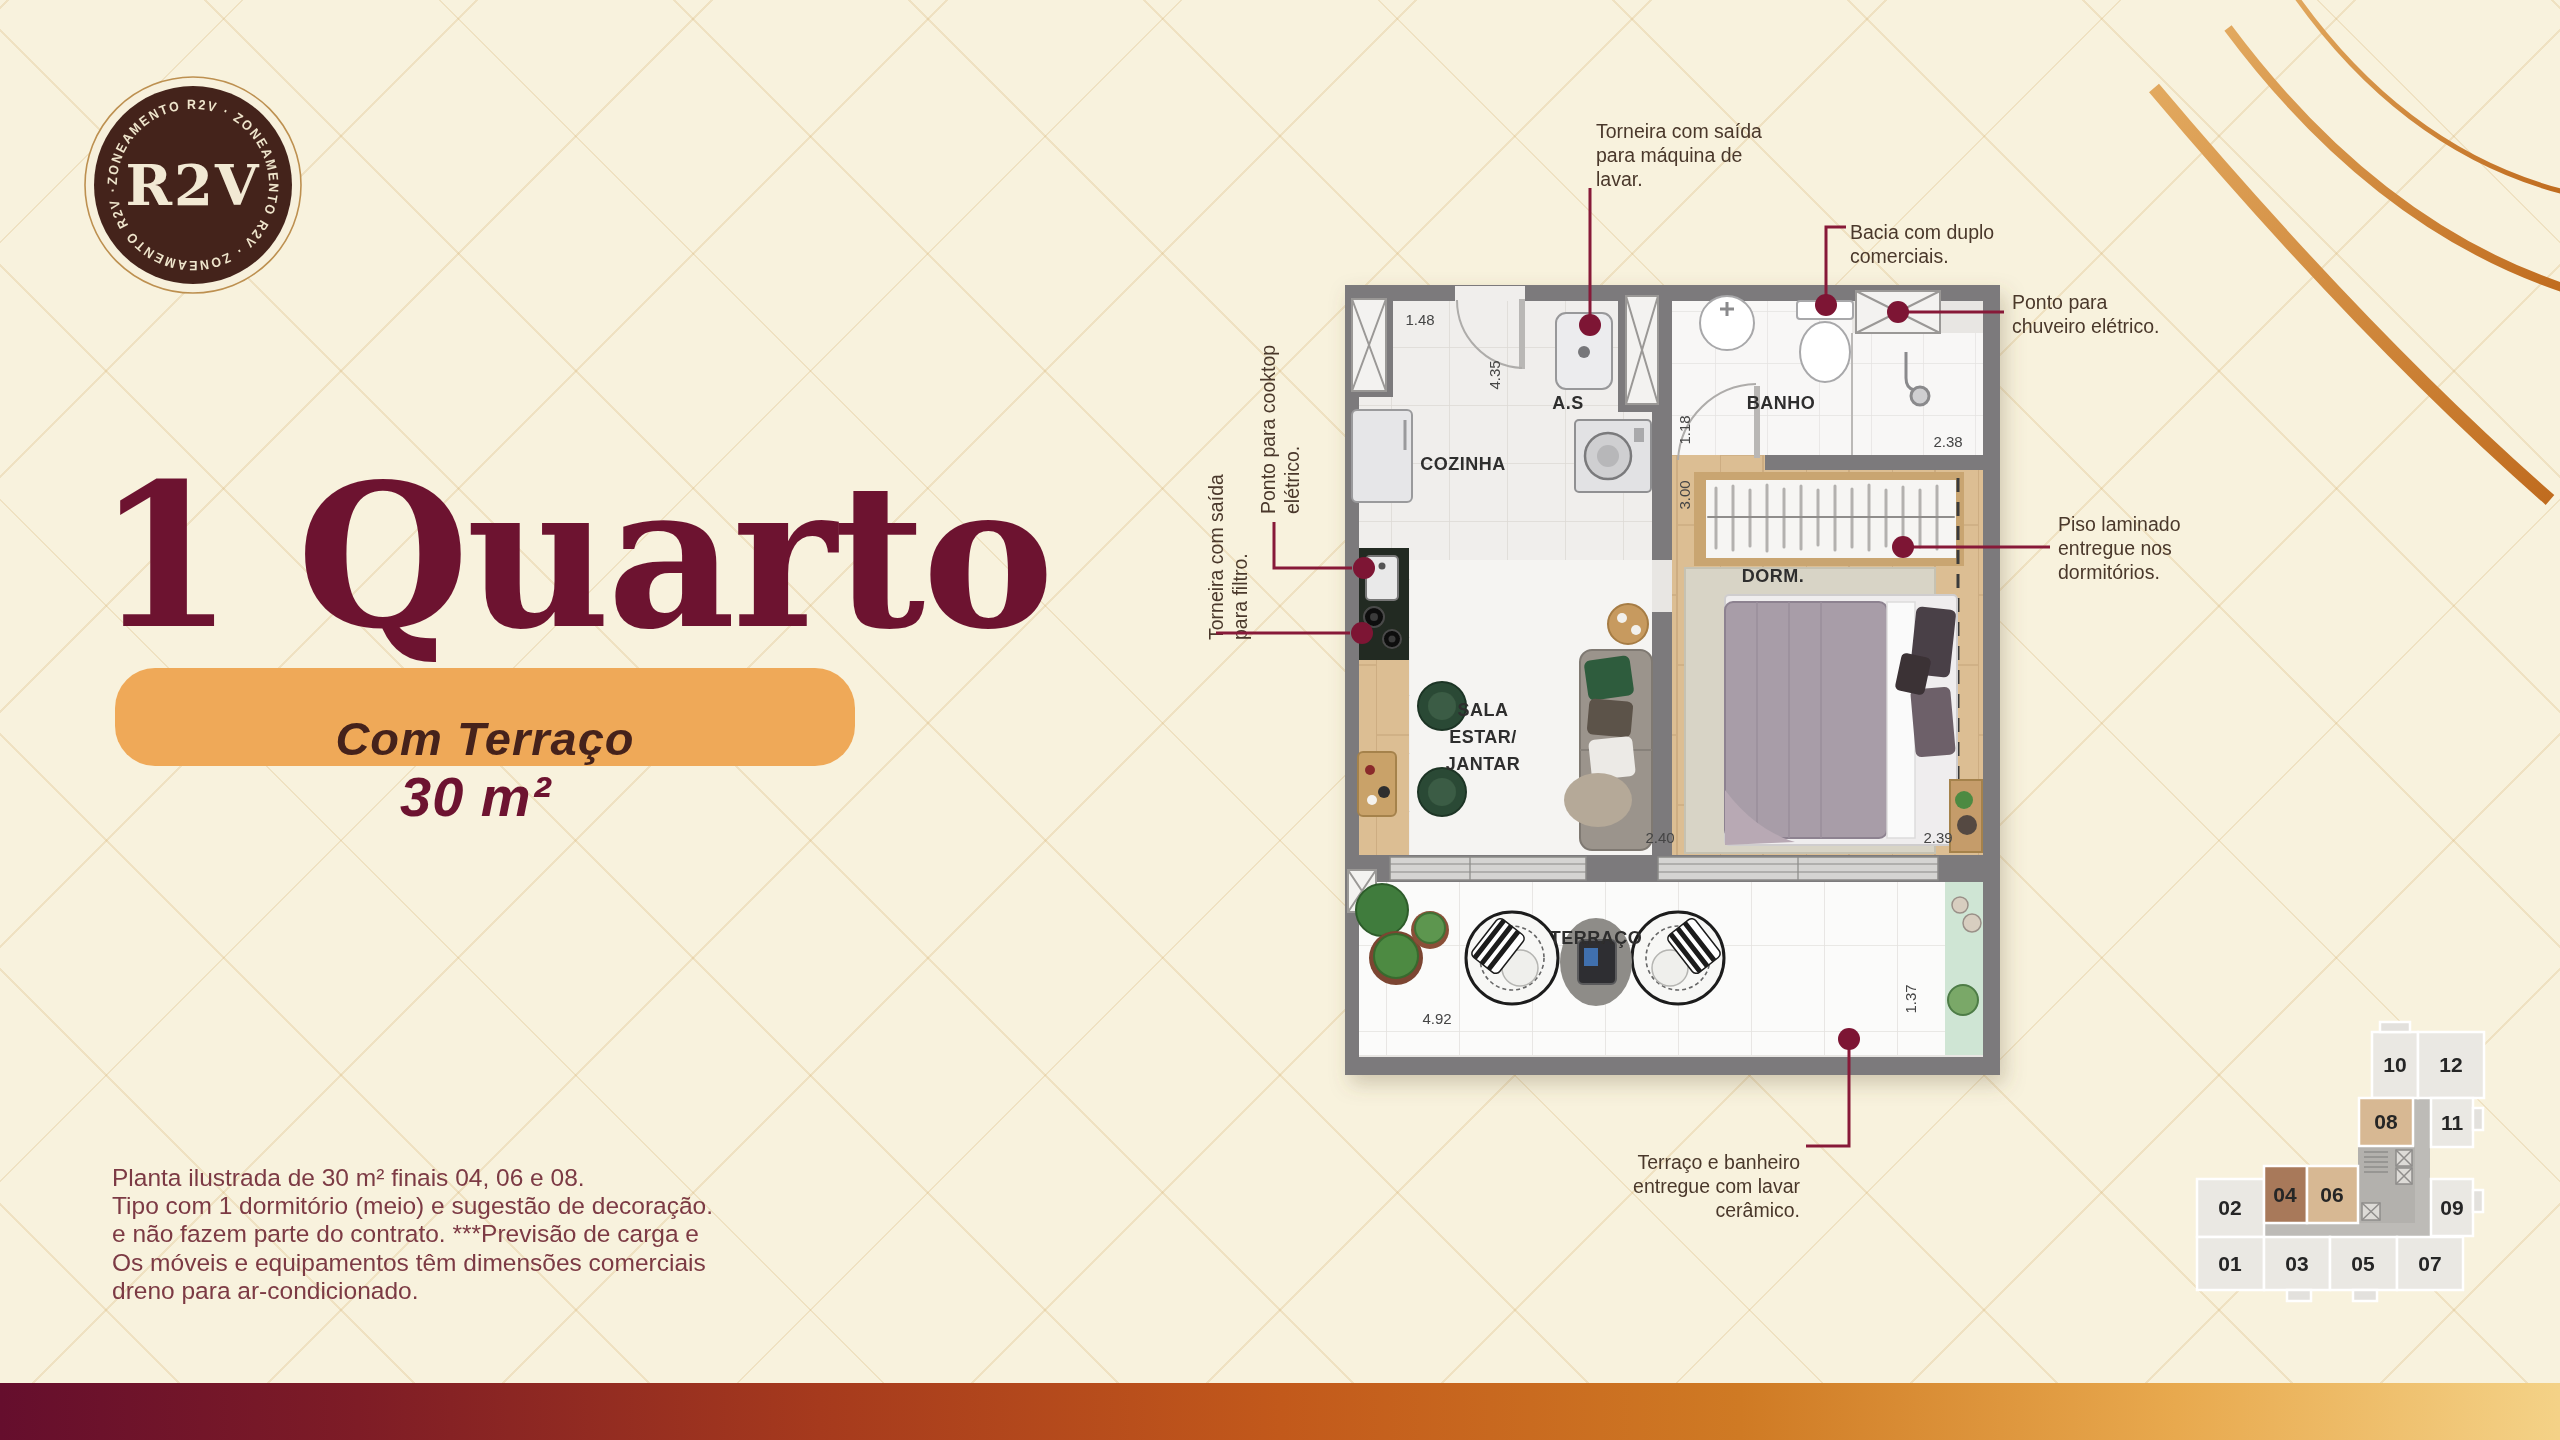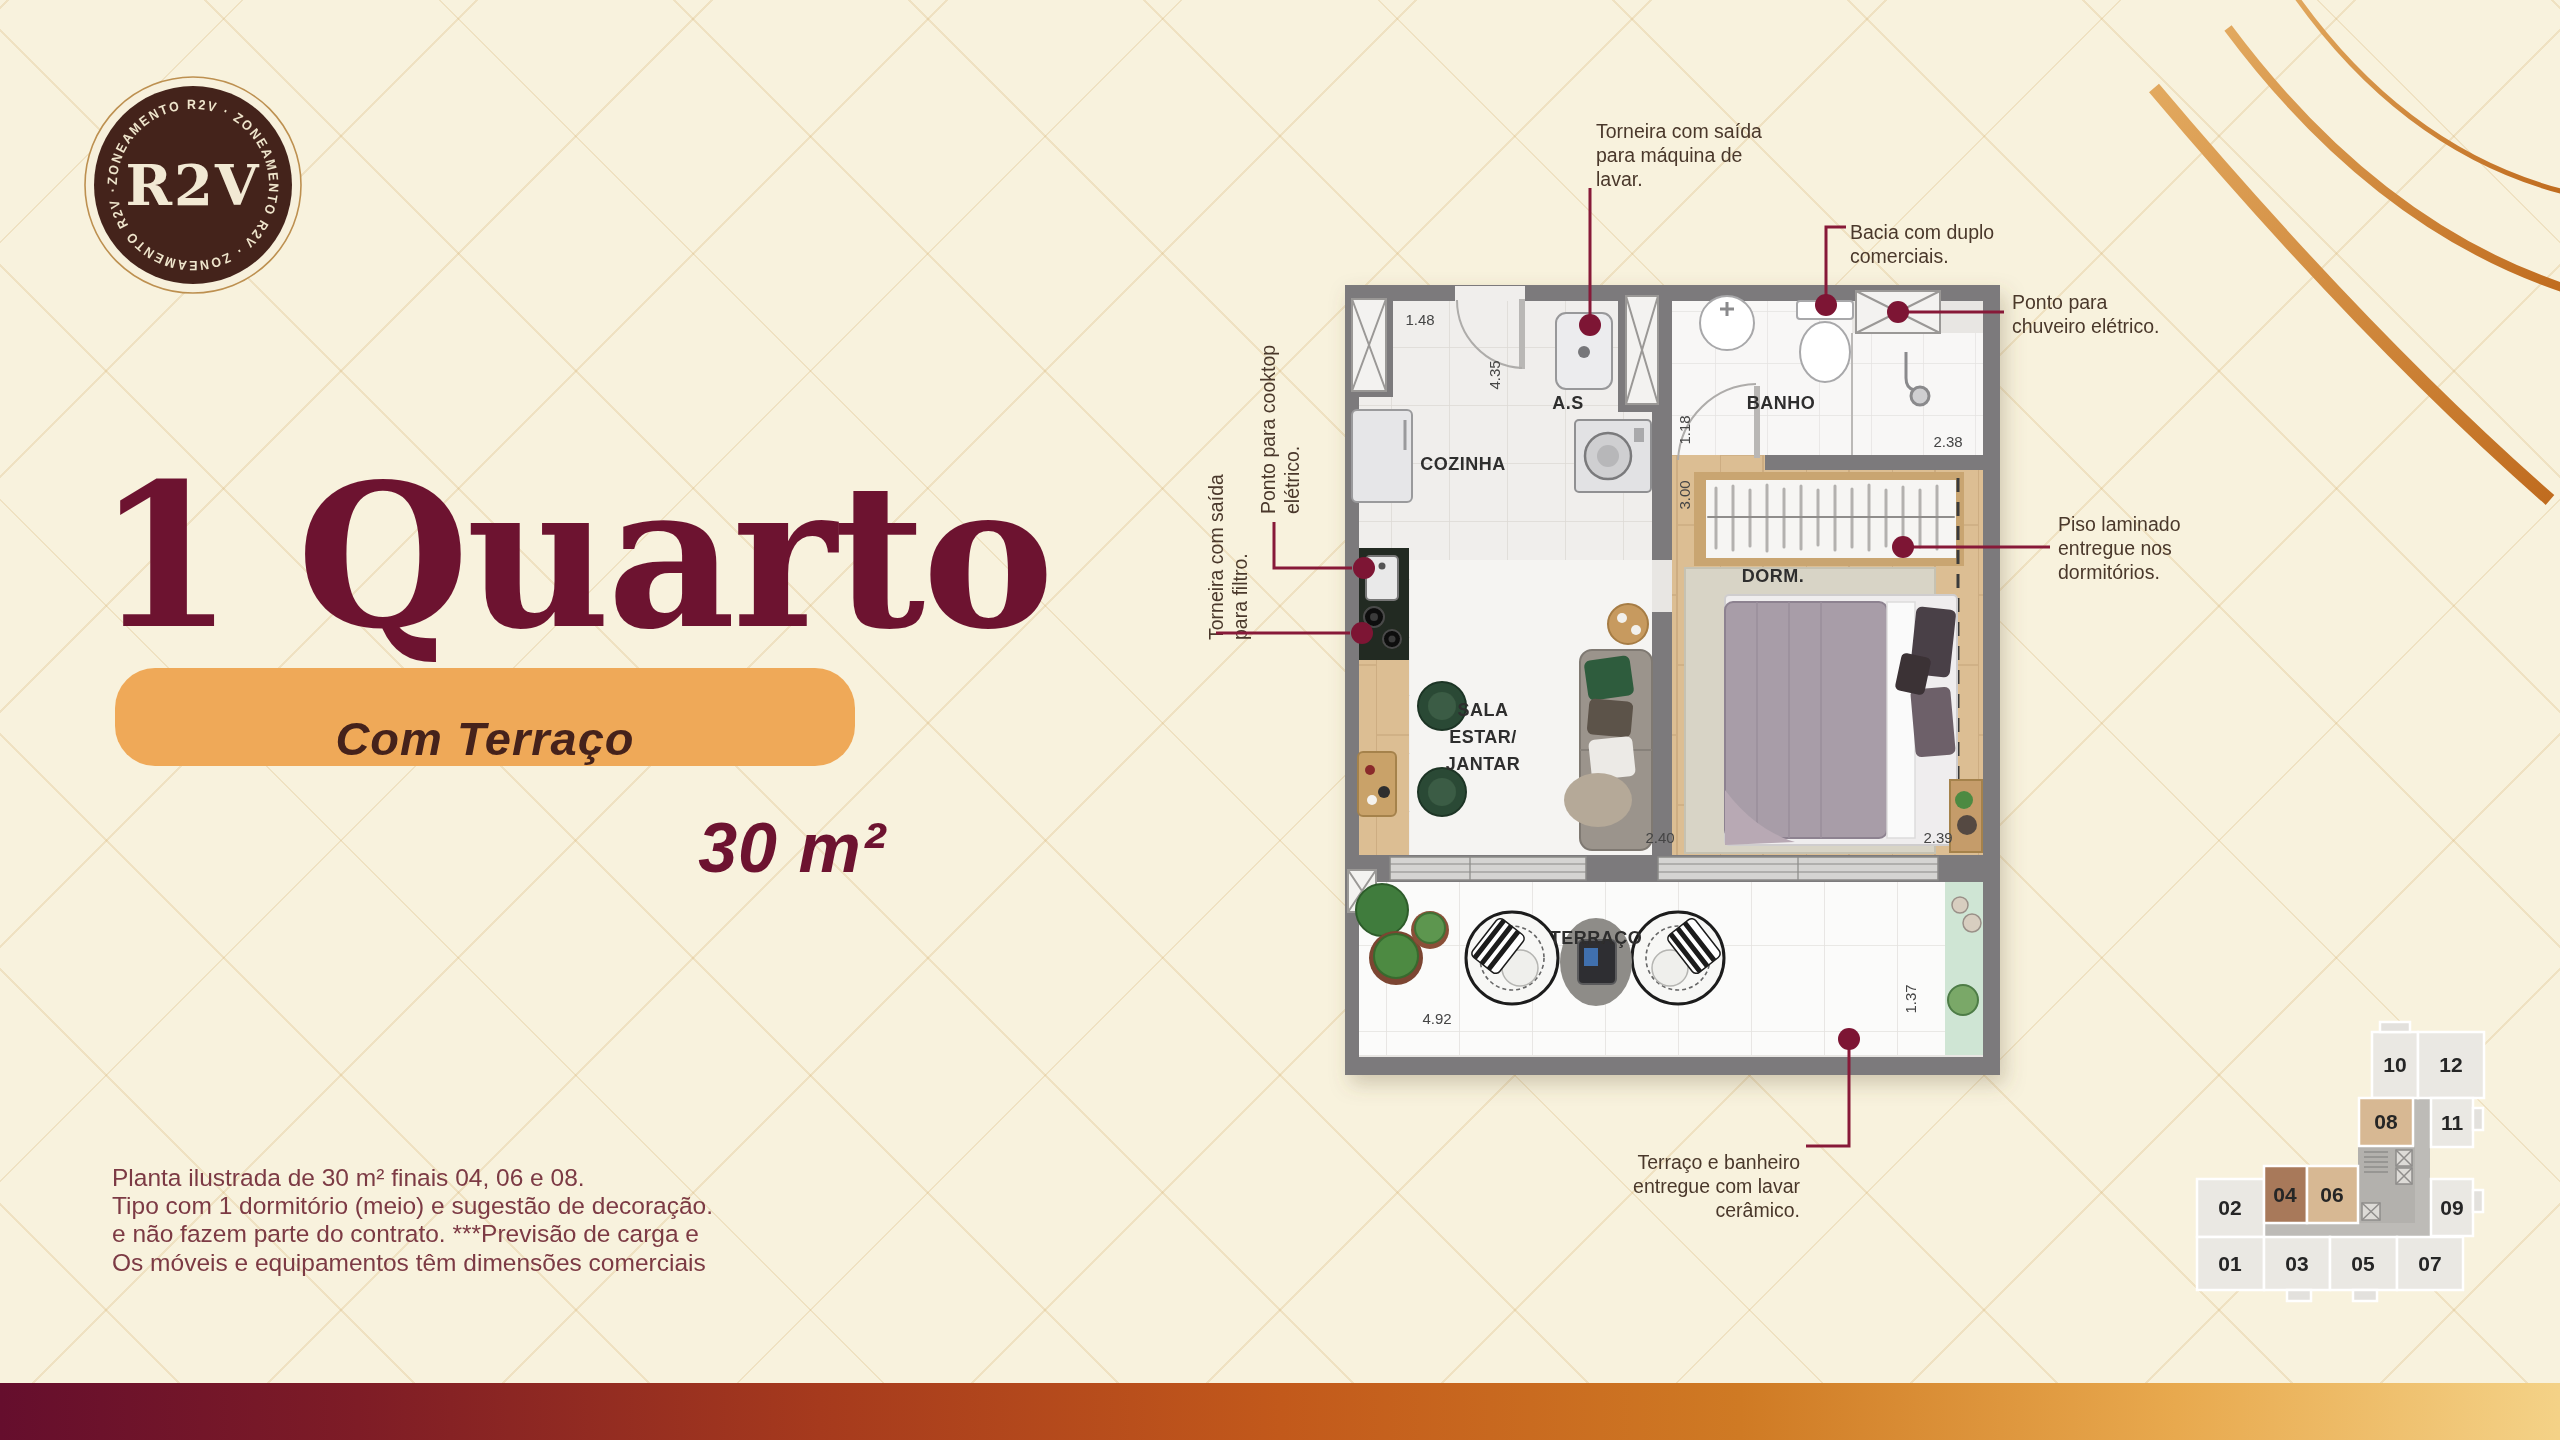--- a/index.html
+++ b/index.html
@@ -16,22 +16,22 @@
   .hero-title{
     left:96px;top:458px;font-family:"DejaVu Serif",serif;font-weight:600;
     font-size:198px;line-height:1;color:#6d1330;letter-spacing:-3px;white-space:nowrap;
   }
   .pill{
     left:115px;top:668px;width:740px;height:98px;border-radius:40px;background:#efa958;
     display:flex;align-items:flex-end;justify-content:center;
   }
   .pill span{font-style:italic;font-weight:700;font-size:47px;color:#45221b;letter-spacing:1px;}
   .area{
-    left:400px;top:808px;width:486px;text-align:right;font-style:italic;font-weight:700;
-    font-size:70px;color:#6d1330;letter-spacing:1px;
+    left:400px;top:764px;width:486px;font-style:italic;font-weight:700;
+    font-size:56px;color:#6d1330;letter-spacing:1px;
   }
   
   .disclaimer{left:112px;top:1164px;color:#7c3a44;font-size:24.5px;line-height:28.2px;}
   
   .callout{color:#4a382b;font-size:19.5px;line-height:24px;font-weight:500;}
   .callout.right{text-align:right;margin-top:40px;}
   .vtext{transform-origin:0 0;transform:rotate(-90deg);white-space:nowrap;}
   
   .footer-bar{
     left:0;top:1383px;width:2560px;height:57px;
@@ -74,20 +74,21 @@
 <div class="abs pill">
   <span>Com Terraço</span>
 </div>
 <div class="abs area">30 m²</div>
 
 <div class="abs disclaimer">
   <div>Planta ilustrada de 30 m² finais 04, 06 e 08.</div>
   <div>Tipo com 1 dormitório (meio) e sugestão de decoração.</div>
   <div>e não fazem parte do contrato. ***Previsão de carga e</div>
   <div>Os móveis e equipamentos têm dimensões comerciais</div>
+  <div>dreno para ar-condicionado.</div>
 </div>
 
 <div class="abs callout" style="left:1596px;top:119px;">
   <div>Torneira com saída</div>
   <div>para máquina de</div>
   <div>lavar.</div>
 </div>
 <div class="abs callout" style="left:1850px;top:220px;">
   <div>Bacia com duplo</div>
   <div>comerciais.</div>

